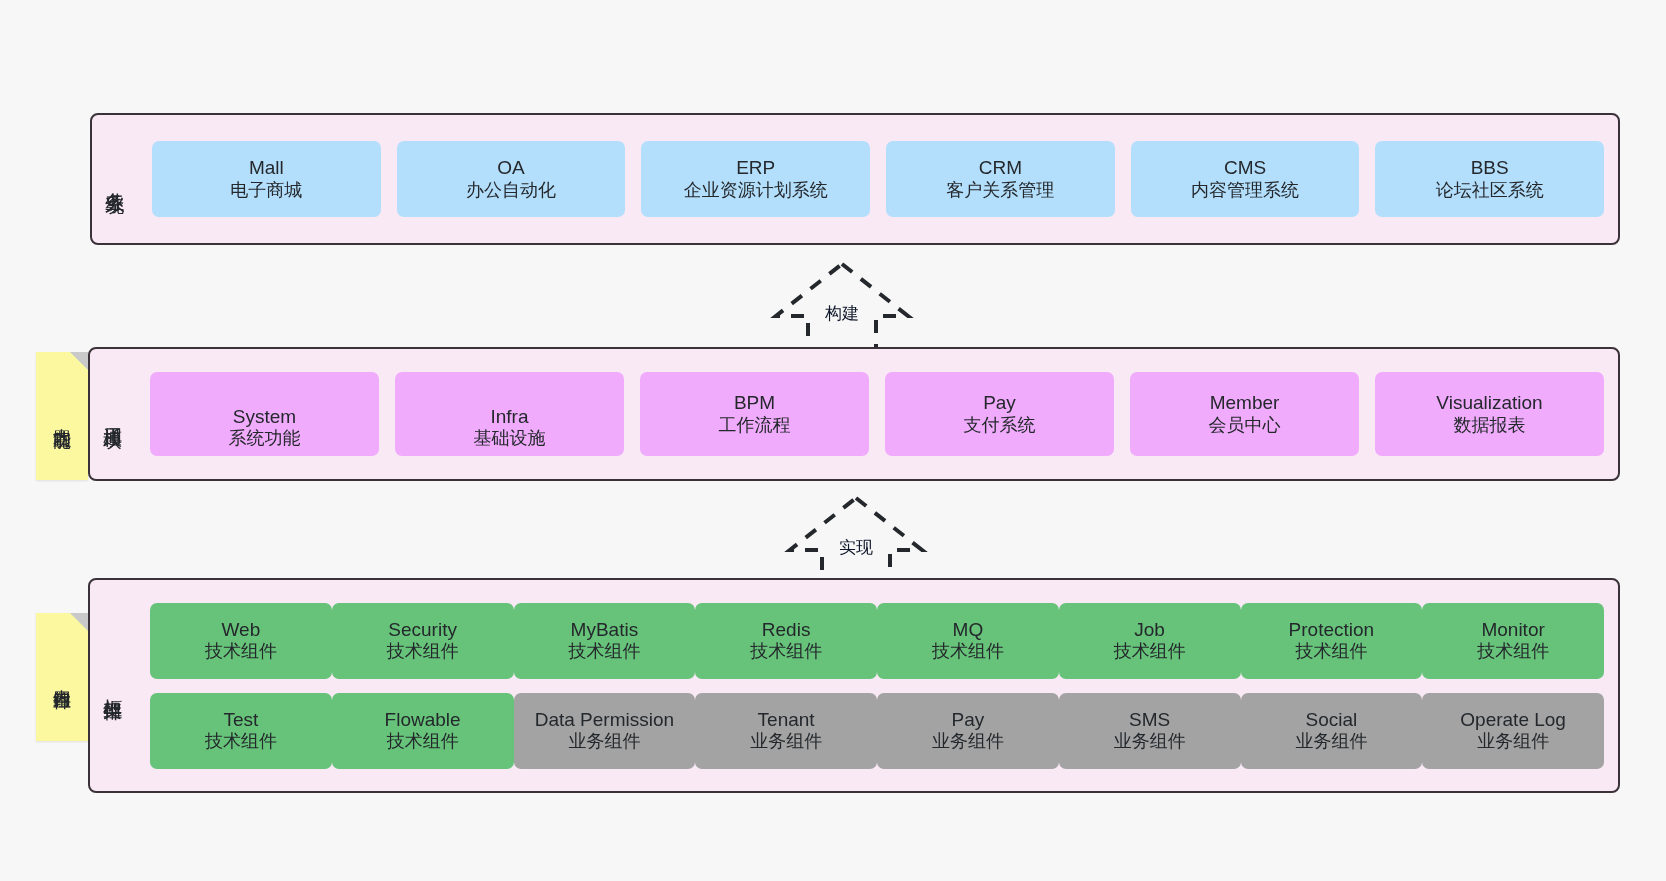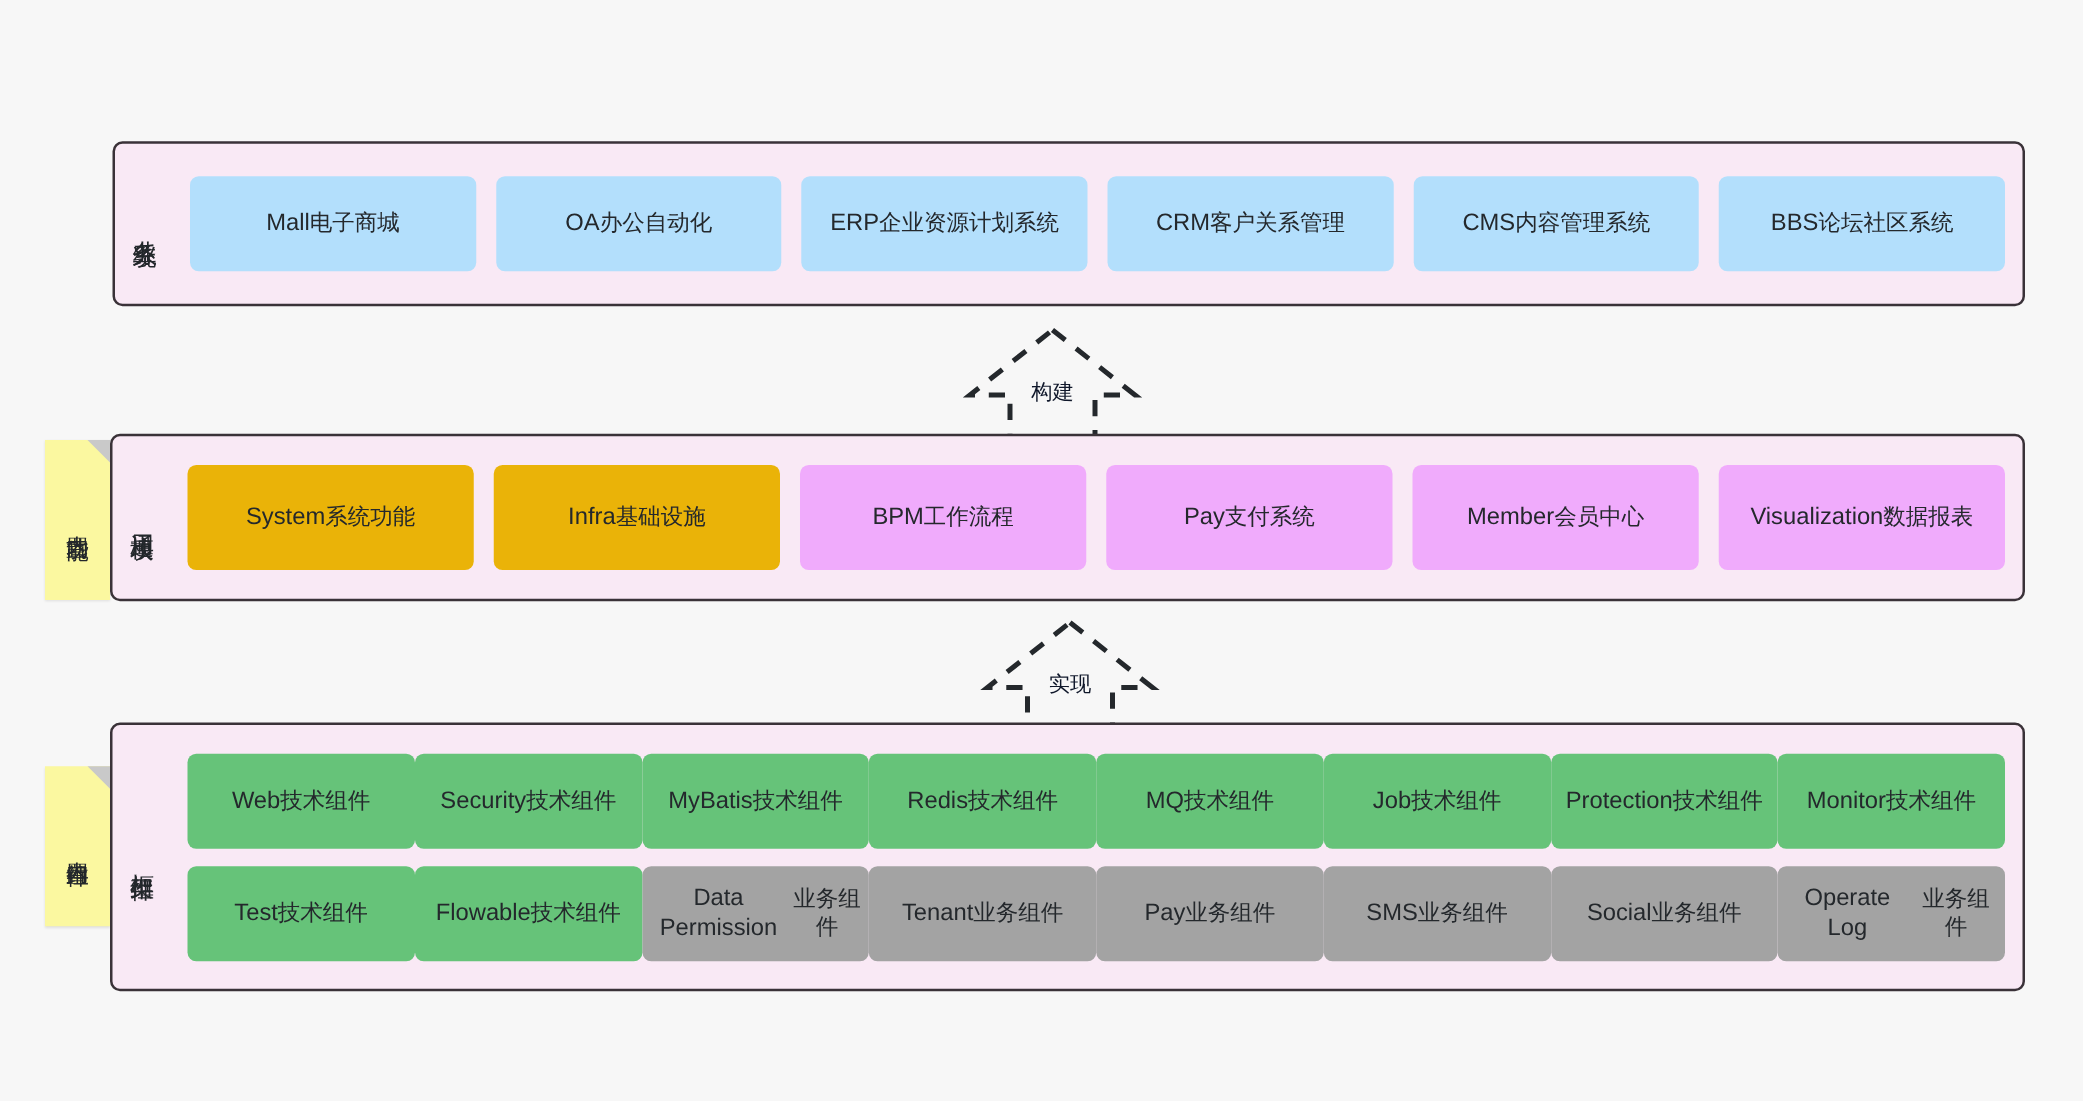--- a/index.html
+++ b/index.html
@@ -54,32 +54,32 @@
   .row {
     display: flex;
     width: 100%;
   }
 
   
   .card {
     flex: 1 1 0;
     border-radius: 7px;
     display: flex;
-    flex-direction: row;
+    flex-direction: column;
     align-items: center;
     justify-content: center;
     text-align: center;
     color: #24282c;
     line-height: 1.22;
     padding: 6px 4px;
   }
   .card .t1 { font-size: 19px; }
   .card .t2 { font-size: 18px; }
   .card.blue   { background: #b3dffc; height: 76px; }
-  .card.red    { background: #eab308; height: 84px; }
+  .card.red    { background: #f0abfc; height: 84px; justify-content: flex-end; }
   .card.pink   { background: #f0abfc; height: 84px; }
   .card.green  { background: #66c379; height: 76px; }
   .card.lgreen { background: #a3a3a3; height: 76px; }
 
   
   .note {
     position: absolute;
     width: 52px;
     background: #fbf8a0;
     display: flex;

